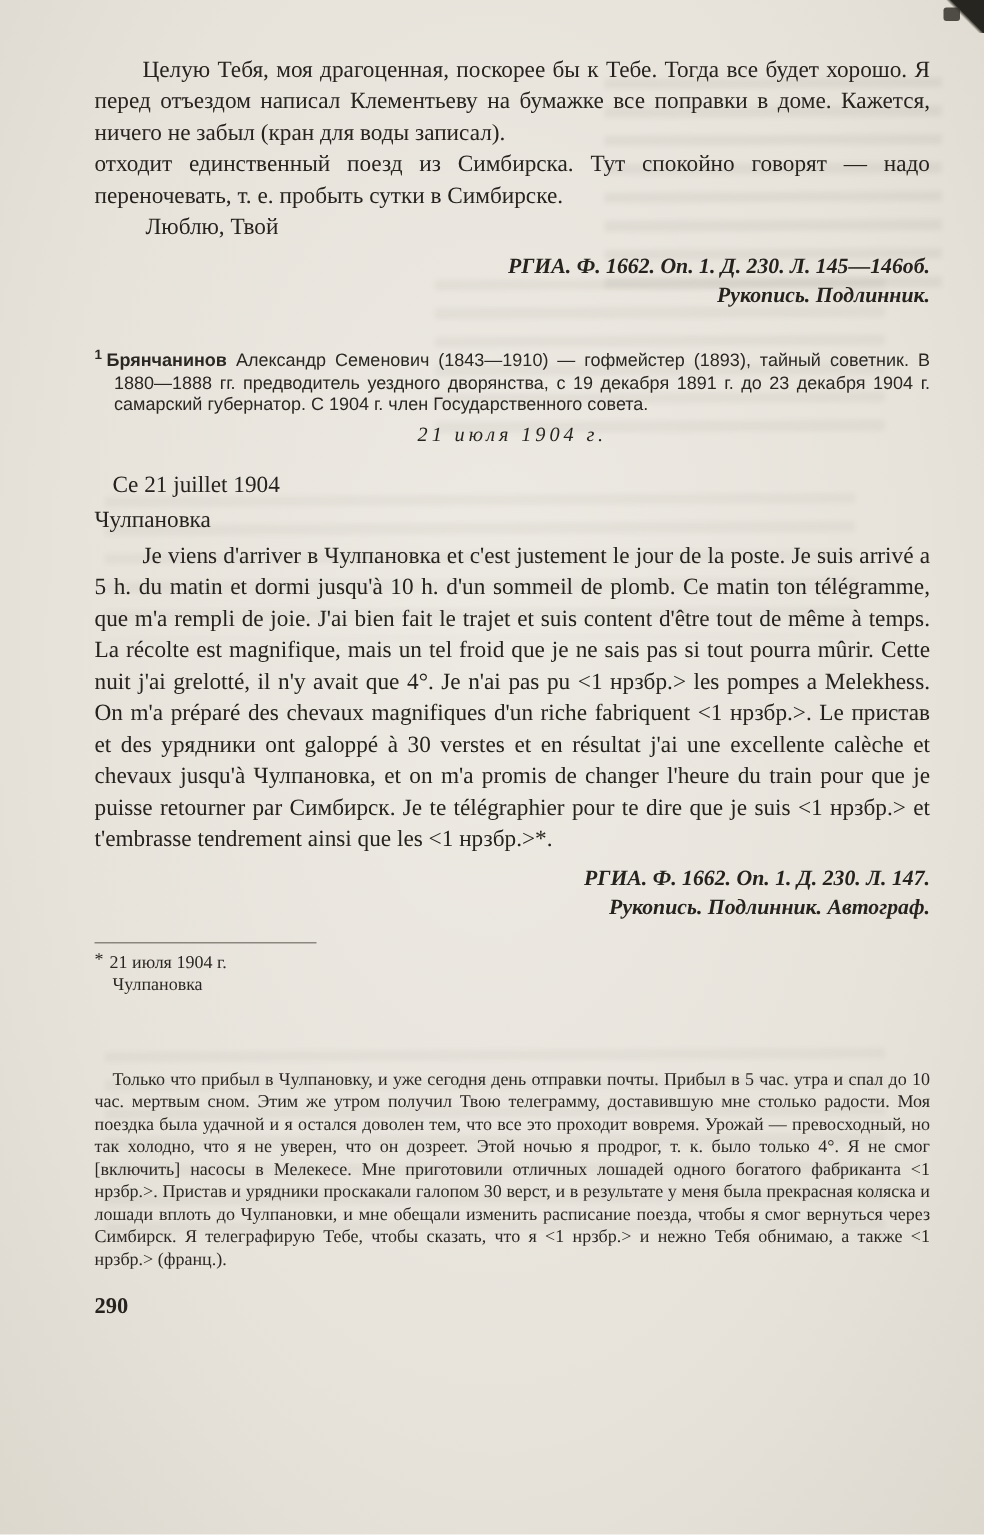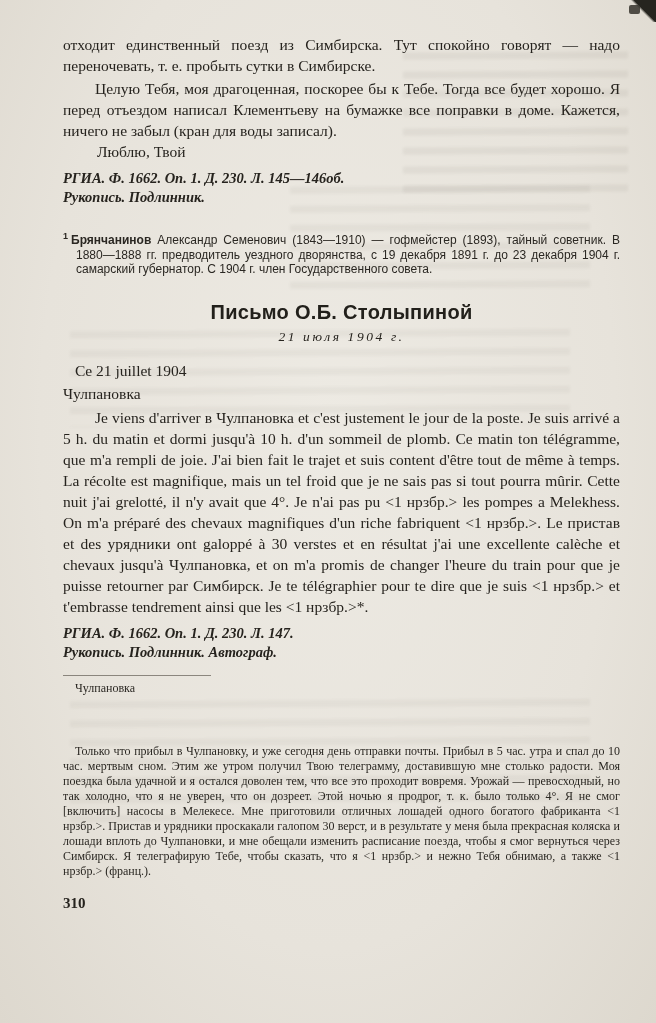--- a/index.html
+++ b/index.html
@@ -11,21 +11,21 @@
     color: #26231e;
   }
   .content { position: relative; z-index: 2; padding: 34px 36px 0 63px; }
   p { margin: 0; }
 
   .body-text { font-size: 15.5px; line-height: 21px; text-align: justify; }
   .indent { text-indent: 32px; }
   .para-gap { margin-top: 2px; }
   .closing { text-indent: 34px; margin-top: 0; text-align: left; }
 
-  .source { text-align: left; font-style: italic; font-weight: bold;
+  .source { text-align: right; font-style: italic; font-weight: bold;
             font-size: 14.5px; line-height: 19px; margin-top: 7px; }
 
   .fn1 { margin-top: 22px; font-family: "Liberation Sans", sans-serif;
          font-size: 12px; line-height: 14.5px; text-align: justify;
          padding-left: 13px; text-indent: -13px; color: #2a2722; }
   .fn1 sup { font-size: 9px; margin-right: 3px; font-weight: bold; }
   .fn1 b { font-weight: bold; }
 
   .heading { font-family: "Liberation Sans", sans-serif; font-size: 20px;
              font-weight: bold; text-align: center; margin: 24px 0 0;
@@ -70,46 +70,46 @@
 
 <div class="corner-artifact"></div>
 <div class="edge-mark"></div>
 <div class="bleed b1"></div>
 <div class="bleed b2"></div>
 <div class="bleed b3"></div>
 <div class="bleed b4"></div>
 
 <main class="content">
 
+  <p class="body-text indent para-gap">Целую Тебя, моя драгоценная, поскорее бы к Тебе. Тогда все будет хорошо. Я перед отъездом написал Клементьеву на бумажке все поправки в доме. Кажется, ничего не забыл (кран для воды записал).</p>
   <p class="body-text">отходит единственный поезд из Симбирска. Тут спокойно говорят — надо переночевать, т. е. пробыть сутки в Симбирске.</p>
-  <p class="body-text indent para-gap">Целую Тебя, моя драгоценная, поскорее бы к Тебе. Тогда все будет хорошо. Я перед отъездом написал Клементьеву на бумажке все поправки в доме. Кажется, ничего не забыл (кран для воды записал).</p>
   <p class="body-text closing">Люблю, Твой</p>
 
   <div class="source">
     <div>РГИА. Ф. 1662. Оп. 1. Д. 230. Л. 145—146об.</div>
     <div>Рукопись. Подлинник.</div>
   </div>
 
   <div class="fn1"><sup>1</sup><b>Брянчанинов</b><span> Александр Семенович (1843—1910) — гофмейстер (1893), тайный советник. В 1880—1888 гг. предводитель уездного дворянства, с 19 декабря 1891 г. до 23 декабря 1904 г. самарский губернатор. С 1904 г. член Государственного совета.</span></div>
 
-  <h2 class="heading">Письмо О.Б. Столыпиной</h2>
   <div class="date-heading">21 июля 1904 г.</div>
 
   <p class="dateline">Ce 21 juillet 1904</p>
   <p class="place">Чулпановка</p>
 
   <p class="body-text indent letter-body">Je viens d'arriver в Чулпановка et c'est justement le jour de la poste. Je suis arrivé a 5 h. du matin et dormi jusqu'à 10 h. d'un sommeil de plomb. Ce matin ton télégramme, que m'a rempli de joie. J'ai bien fait le trajet et suis content d'être tout de même à temps. La récolte est magnifique, mais un tel froid que je ne sais pas si tout pourra mûrir. Cette nuit j'ai grelotté, il n'y avait que 4°. Je n'ai pas pu &lt;1 нрзбр.&gt; les pompes a Melekhess. On m'a préparé des chevaux magnifiques d'un riche fabriquent &lt;1 нрзбр.&gt;. Le пристав et des урядники ont galoppé à 30 verstes et en résultat j'ai une excellente calèche et chevaux jusqu'à Чулпановка, et on m'a promis de changer l'heure du train pour que je puisse retourner par Симбирск. Je te télégraphier pour te dire que je suis &lt;1 нрзбр.&gt; et t'embrasse tendrement ainsi que les &lt;1 нрзбр.&gt;*.</p>
 
   <div class="source">
     <div>РГИА. Ф. 1662. Оп. 1. Д. 230. Л. 147.</div>
     <div>Рукопись. Подлинник. Автограф.</div>
   </div>
 
   <div class="fn-sep"></div>
 
   <div class="fn2">
+    <div class="fn2-line1"><span class="fn2-star">*</span><span>21 июля 1904 г.</span></div>
     <div class="fn2-line2">Чулпановка</div>
     <p class="fn2-body">Только что прибыл в Чулпановку, и уже сегодня день отправки почты. Прибыл в 5 час. утра и спал до 10 час. мертвым сном. Этим же утром получил Твою телеграмму, доставившую мне столько радости. Моя поездка была удачной и я остался доволен тем, что все это проходит вовремя. Урожай — превосходный, но так холодно, что я не уверен, что он дозреет. Этой ночью я продрог, т. к. было только 4°. Я не смог [включить] насосы в Мелекесе. Мне приготовили отличных лошадей одного богатого фабриканта &lt;1 нрзбр.&gt;. Пристав и урядники проскакали галопом 30 верст, и в результате у меня была прекрасная коляска и лошади вплоть до Чулпановки, и мне обещали изменить расписание поезда, чтобы я смог вернуться через Симбирск. Я телеграфирую Тебе, чтобы сказать, что я &lt;1 нрзбр.&gt; и нежно Тебя обнимаю, а также &lt;1 нрзбр.&gt; (франц.).</p>
   </div>
 
-  <div class="page-number">310</div>
+  <div class="page-number">290</div>
 
 </main>
 
 </body></html>

